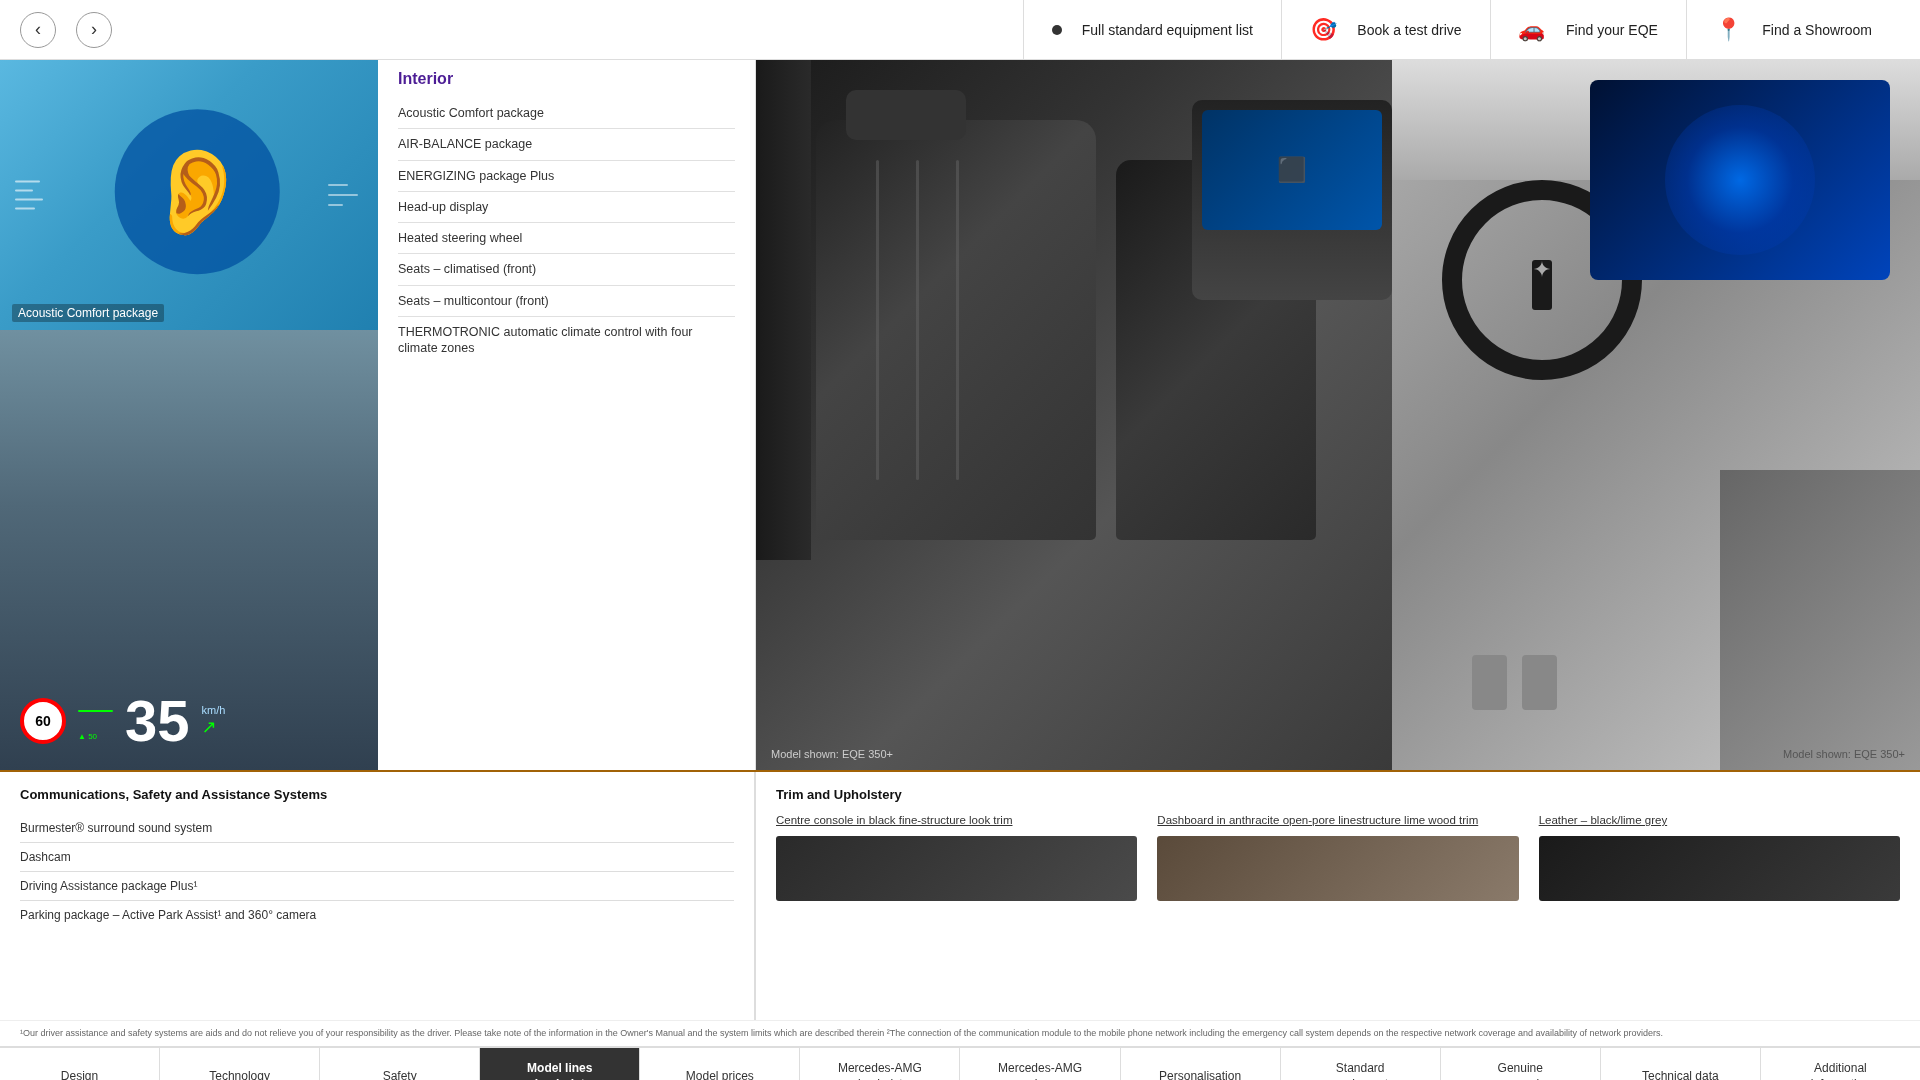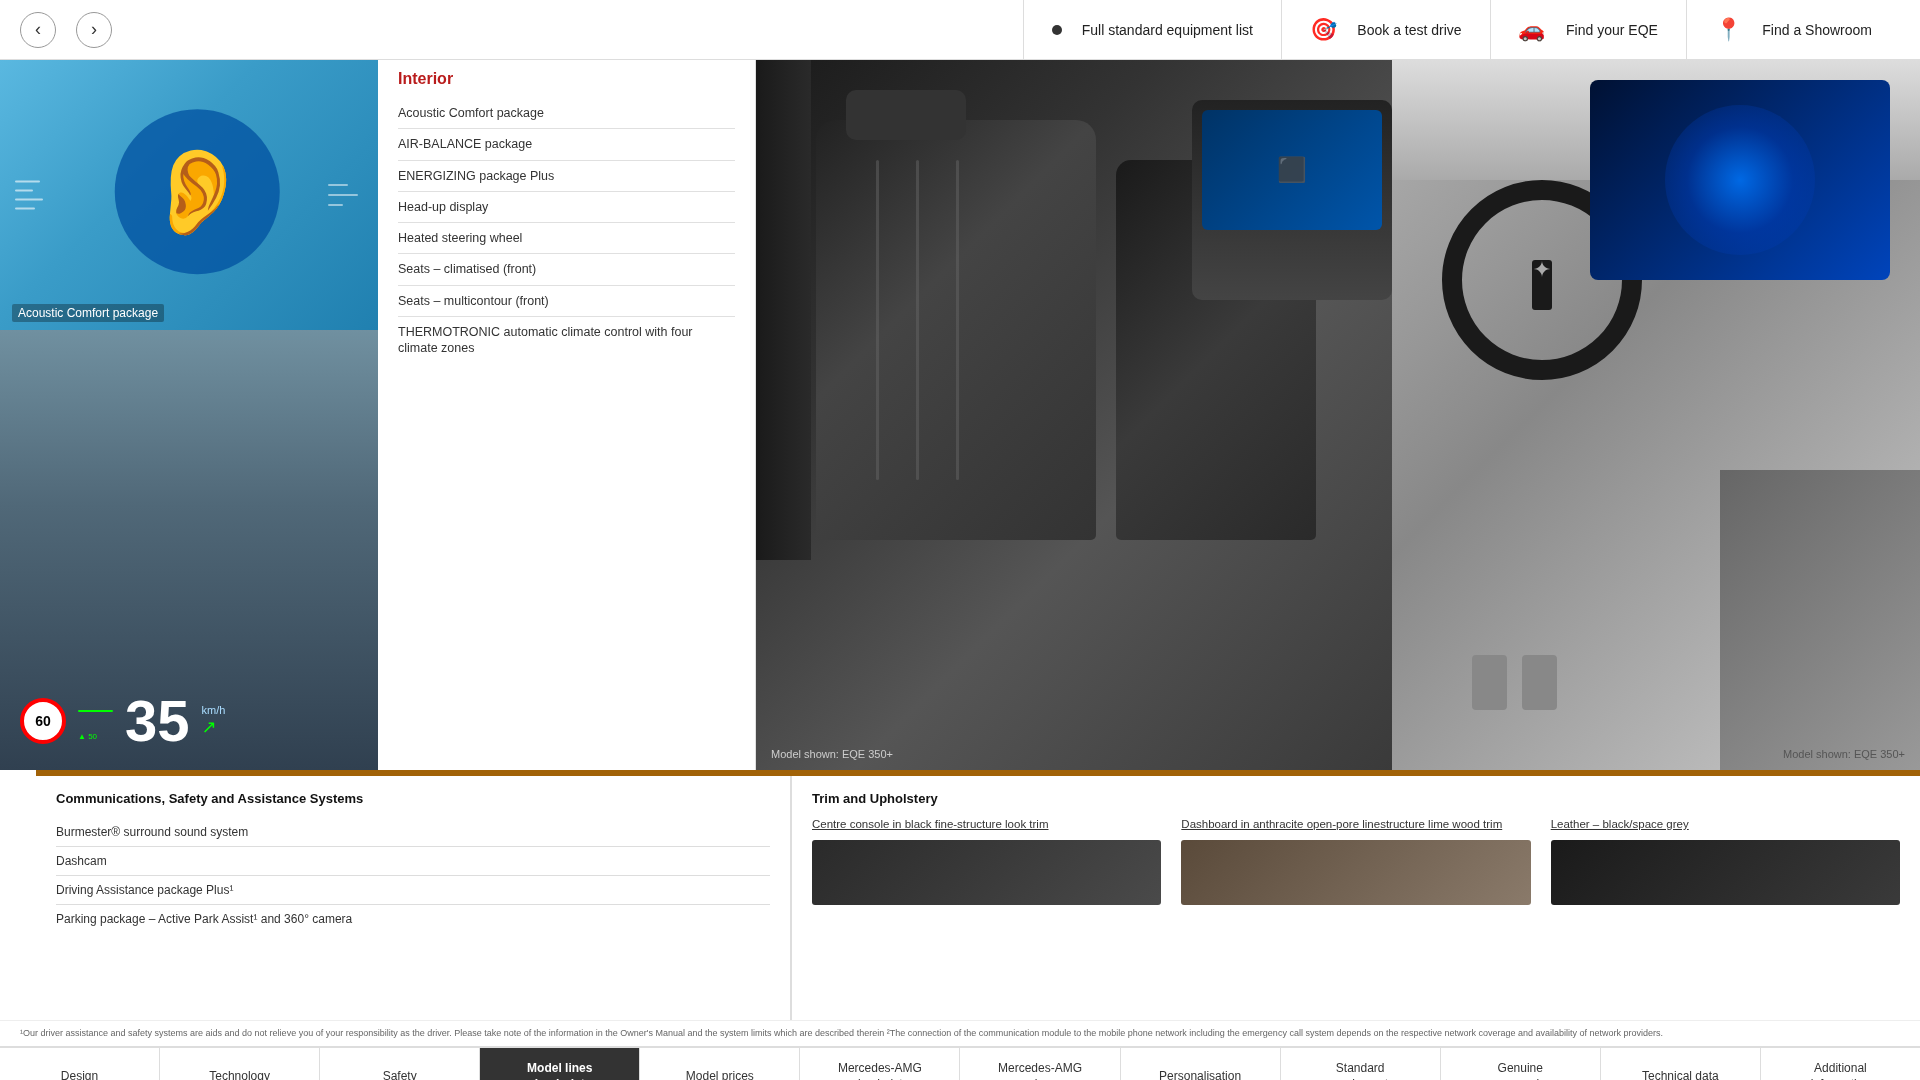--- a/index.html
+++ b/index.html
@@ -83,21 +83,21 @@
     
     .feature-list {
       width: 378px;
       flex-shrink: 0;
       padding: 10px 20px;
       background: #fff;
       border-right: 1px solid #e0e0e0;
     }
     .feature-list h3 {
       font-size: 16px; font-weight: bold; margin-bottom: 10px;
-      color: #b91c1c;
+      color: #4c1d95;
     }
     .feature-item {
       font-size: 12.5px;
       color: #333;
       padding: 7px 0;
       border-bottom: 1px solid #e0e0e0;
       line-height: 1.3;
     }
     .feature-item:last-child { border-bottom: none; }
 
@@ -123,22 +123,21 @@
     }
     .right-image-label {
       position: absolute; bottom: 10px; right: 15px;
       font-size: 11px; color: #555;
     }
 
     
     .bottom-section {
       height: 250px;
       display: flex;
-      border-top: 6px solid #a16207;
-      margin-left: 36px;
+      border-top: 2px solid #a16207;
     }
 
     
     .comms-section {
       width: 340px;
       padding: 15px 20px;
       border-right: 1px solid #ddd;
     }
     .section-title {
       font-size: 13px; font-weight: bold; color: #111; margin-bottom: 12px;
@@ -387,21 +386,21 @@
       <div class="comms-item">Driving Assistance package Plus¹</div>
       <div class="comms-item">Parking package – Active Park Assist¹ and 360° camera</div>
     </div>
   </div>
 
   <div class="trim-section">
     <div class="trim-title">Trim and Upholstery</div>
     <div class="trim-labels">
       <div class="trim-label-item">Centre console in black fine-structure look trim</div>
       <div class="trim-label-item">Dashboard in anthracite open-pore linestructure lime wood trim</div>
-      <div class="trim-label-item">Leather – black/space grey</div>
+      <div class="trim-label-item">Leather – black/lime grey</div>
     </div>
     <div class="trim-swatches">
       <div class="trim-swatch swatch-dark"></div>
       <div class="trim-swatch swatch-wood"></div>
       <div class="trim-swatch swatch-leather"></div>
     </div>
   </div>
 
 </div>
 

